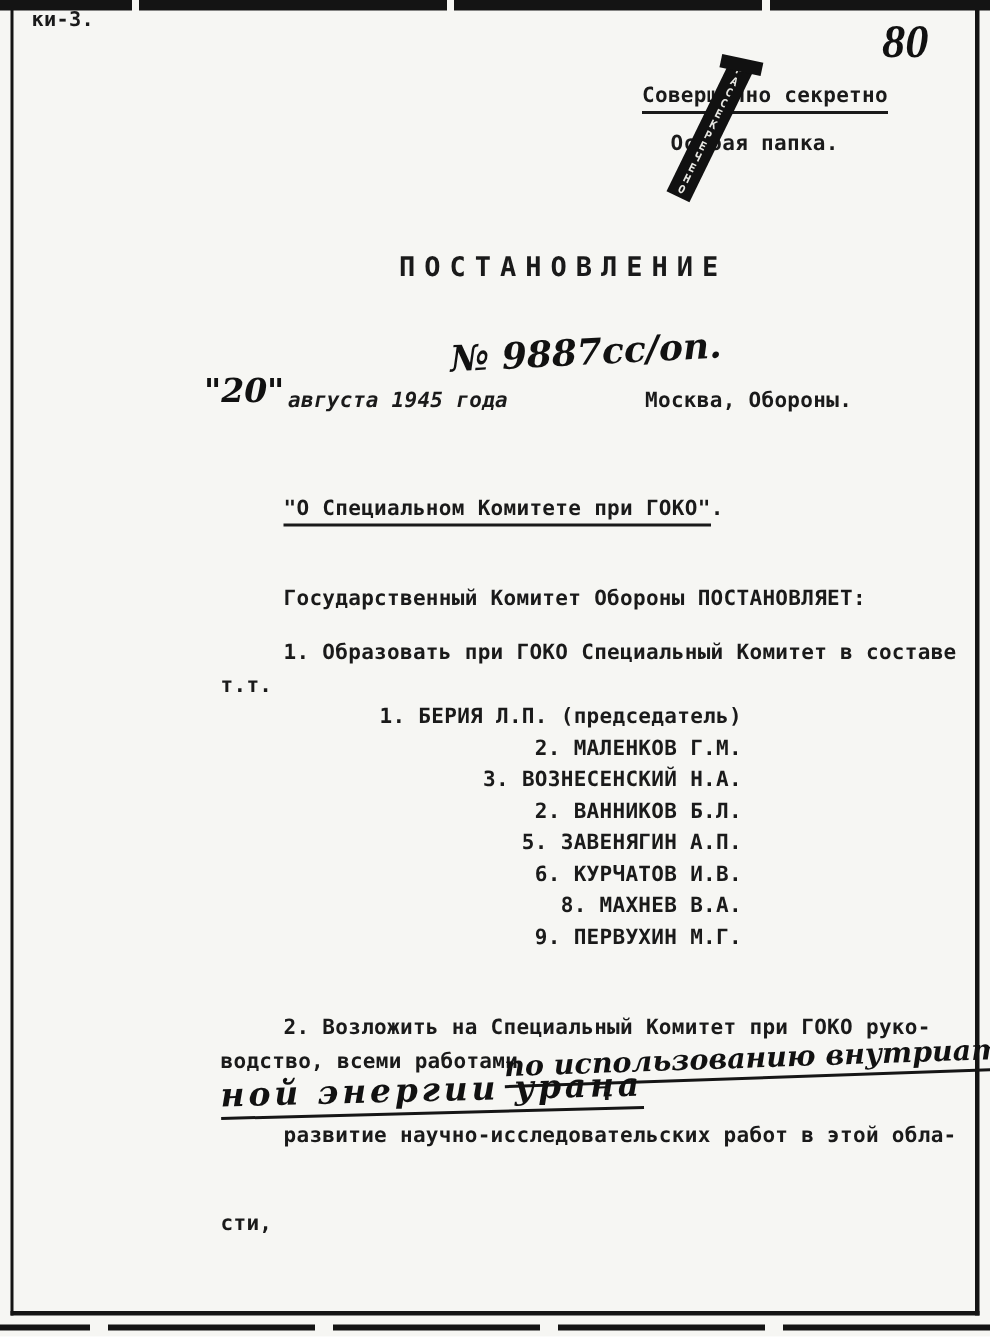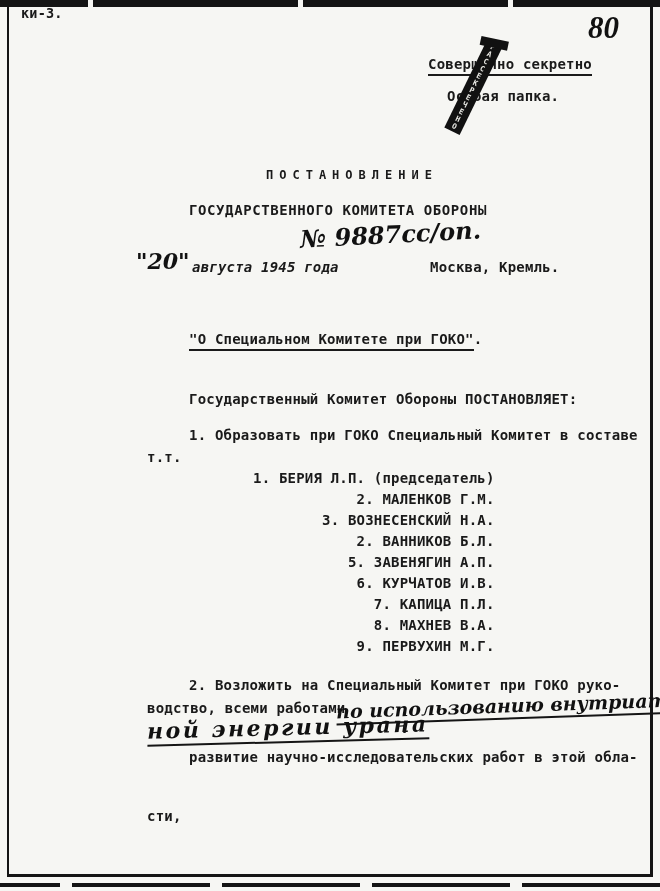--- a/index.html
+++ b/index.html
@@ -65,43 +65,41 @@
 С
 Е
 К
 Р
 Е
 Ч
 Е
 Н
 О</div>
 
-  <div class="typed" style="left:266px; top:168px; letter-spacing:6px; font-size:12px;">ПОСТАНОВЛЕНИЕ</div>
-  <div class="typed" style="left:189px; top:202px; letter-spacing:0.6px;">ГОСУДАРСТВЕННОГО КОМИТЕТА ОБОРОНЫ</div>
+  <div class="typed" style="left:266px; top:168px; letter-spacing:6px; font-size:18px;">ПОСТАНОВЛЕНИЕ</div>
   <div class="hand" style="left:300px; top:220px; font-size:24px; transform:rotate(-3deg);">№ 9887сс/оп.</div>
 
   <div class="hand" style="left:136px; top:248px; font-size:22px;">"20"</div>
   <div class="typed" style="left:192px; top:259px;font-style:italic;">августа 1945 года</div>
-  <div class="typed" style="left:430px; top:259px;">Москва, Кремль.</div>
+  <div class="typed" style="left:430px; top:259px;">Москва, Обороны.</div>
 
   <div class="typed" style="left:189px; top:331px;"><span class="ul">"О Специальном Комитете при ГОКО"</span><span>.</span></div>
 
   <div class="typed" style="left:189px; top:391px;">Государственный Комитет Обороны ПОСТАНОВЛЯЕТ:</div>
 
   <div class="typed" style="left:189px; top:427px;">1. Образовать при ГОКО Специальный Комитет в составе</div>
   <div class="typed" style="left:147px; top:449px;">т.т.</div>
 
   <div class="members">
       <div class="member-row">1. БЕРИЯ Л.П. (председатель)</div>
       <div class="member-row">2. МАЛЕНКОВ Г.М.</div>
       <div class="member-row">3. ВОЗНЕСЕНСКИЙ Н.А.</div>
       <div class="member-row">2. ВАННИКОВ Б.Л.</div>
       <div class="member-row">5. ЗАВЕНЯГИН А.П.</div>
       <div class="member-row">6. КУРЧАТОВ И.В.</div>
-      <div class="member-row">7. КАПИЦА П.Л.</div>
       <div class="member-row">8. МАХНЕВ В.А.</div>
       <div class="member-row">9. ПЕРВУХИН М.Г.</div>
     </div>
 
   <div class="typed" style="left:189px; top:677px;">2. Возложить на Специальный Комитет при ГОКО руко-</div>
   <div class="typed" style="left:147px; top:700px;">водство, всеми работами</div>
   <div class="hand" style="left:336px; top:694px; font-size:19px; transform:rotate(-2deg);"><span class="hand-ul">по использованию внутриатом-</span></div>
   <div class="hand" style="left:147px; top:714px; font-size:22px; letter-spacing:2.5px; transform:rotate(-1.5deg);"><span class="hand-ul">ной энергии урана</span></div>
   <div class="typed" style="left:400px; top:719px; font-size:15px;">:</div>
   <div class="typed" style="left:189px; top:749px;">развитие научно-исследовательских работ в этой обла-</div>

